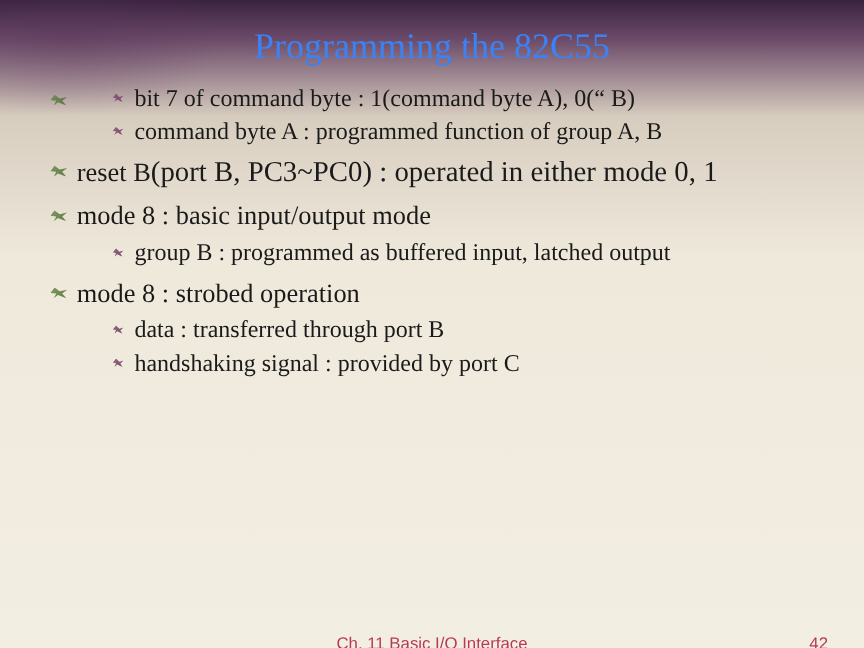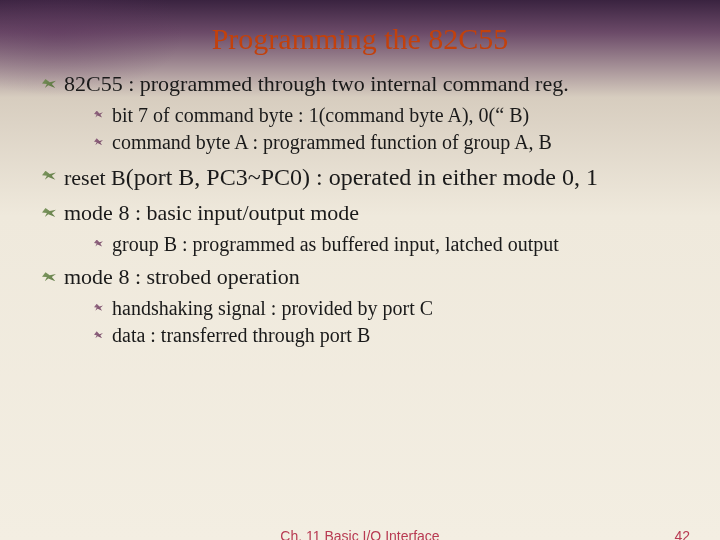--- a/index.html
+++ b/index.html
@@ -8,21 +8,21 @@
     font-family:"Times New Roman",Times,serif;
     background:
       radial-gradient(ellipse 180px 90px at 8% 6%, rgba(90,50,90,.35), transparent 70%),
       linear-gradient(180deg,#3a2340 0%, #6b4a68 6%, #d7cdbf 18%, #efe9dc 40%, #f3eee2 100%);
     color:#1a1a1a;
     position:relative;
     overflow:hidden;
   }
   .slide{box-sizing:border-box;padding:22px 34px 0 34px}
   .title{
-    text-align:center;font-size:30px;color:#c2410c;
+    text-align:center;font-size:30px;color:#3b82f6;
     margin:0 0 14px 0;font-weight:400;
   }
   ul.top{list-style:none;margin:0 0 0 6px;padding:0}
   ul.top>li{position:relative;padding-left:24px;margin:6px 0 4px 0;font-size:22px;line-height:1.3}
   ul.top>li::before{
     content:"";position:absolute;left:2px;top:9px;width:14px;height:9px;
     background:linear-gradient(135deg,#6a8a4a,#4a6a2e);
     clip-path:polygon(0 50%,25% 0,55% 35%,100% 20%,70% 55%,95% 100%,45% 70%,20% 100%,35% 55%);
     opacity:.85;
   }
@@ -43,43 +43,42 @@
   .fcenter{position:absolute;left:0;right:0;text-align:center}
   .fpage{position:absolute;right:30px}
 </style>
 </head>
 <body>
 <div class="slide">
   <h1 class="title">Programming the 82C55</h1>
 
   <ul class="top">
     <li>
-      <span>82C55 : programmed through two internal command reg.</span>
       <ul class="sub">
         <li>bit 7 of command byte : 1(command byte A), 0(“ B)</li>
         <li>command byte A : programmed function of group A, B</li>
       </ul>
     </li>
 
     <li>
       <span><span>reset B</span><span class="gbsuf">(port B, PC3~PC0) : operated in either mode 0, 1</span></span>
     </li>
 
     <li>
       <span>mode 8 : basic input/output mode</span>
       <ul class="sub">
         <li>group B : programmed as buffered input, latched output</li>
       </ul>
     </li>
 
     <li>
       <span>mode 8 : strobed operation</span>
       <ul class="sub">
+        <li>data : transferred through port B</li>
         <li>handshaking signal : provided by port C</li>
-        <li>data : transferred through port B</li>
       </ul>
     </li>
   </ul>
 </div>
 
 <div class="footer">
   <div class="fcenter">Ch. 11 Basic I/O Interface</div>
   <div class="fpage">42</div>
 </div>
 

